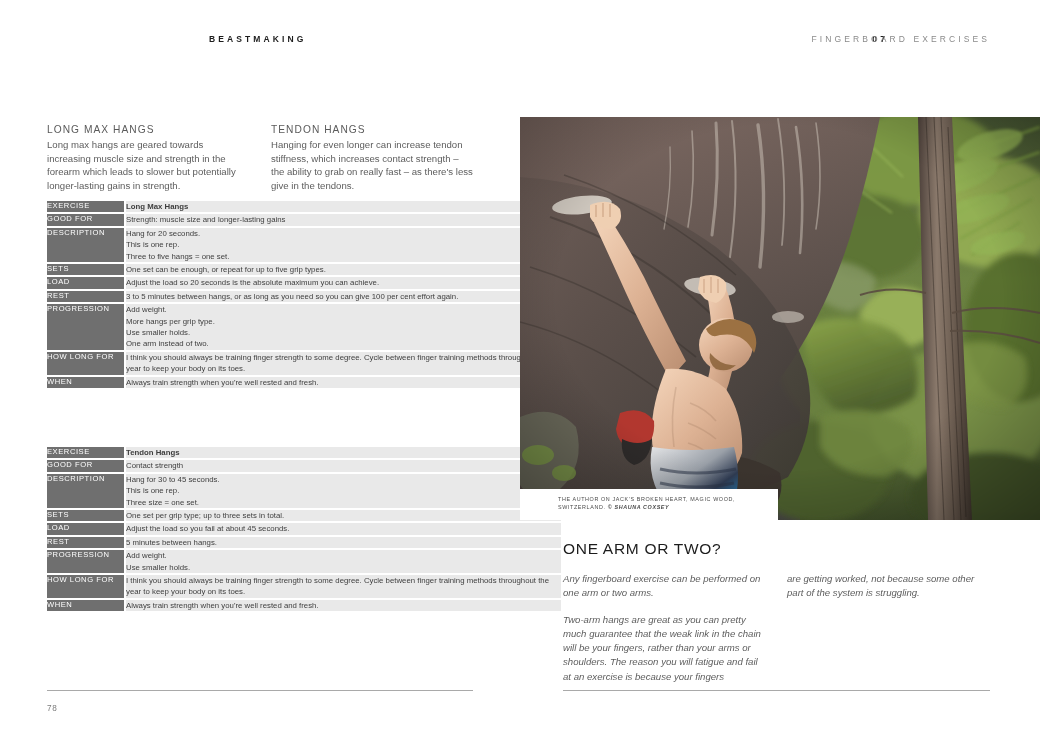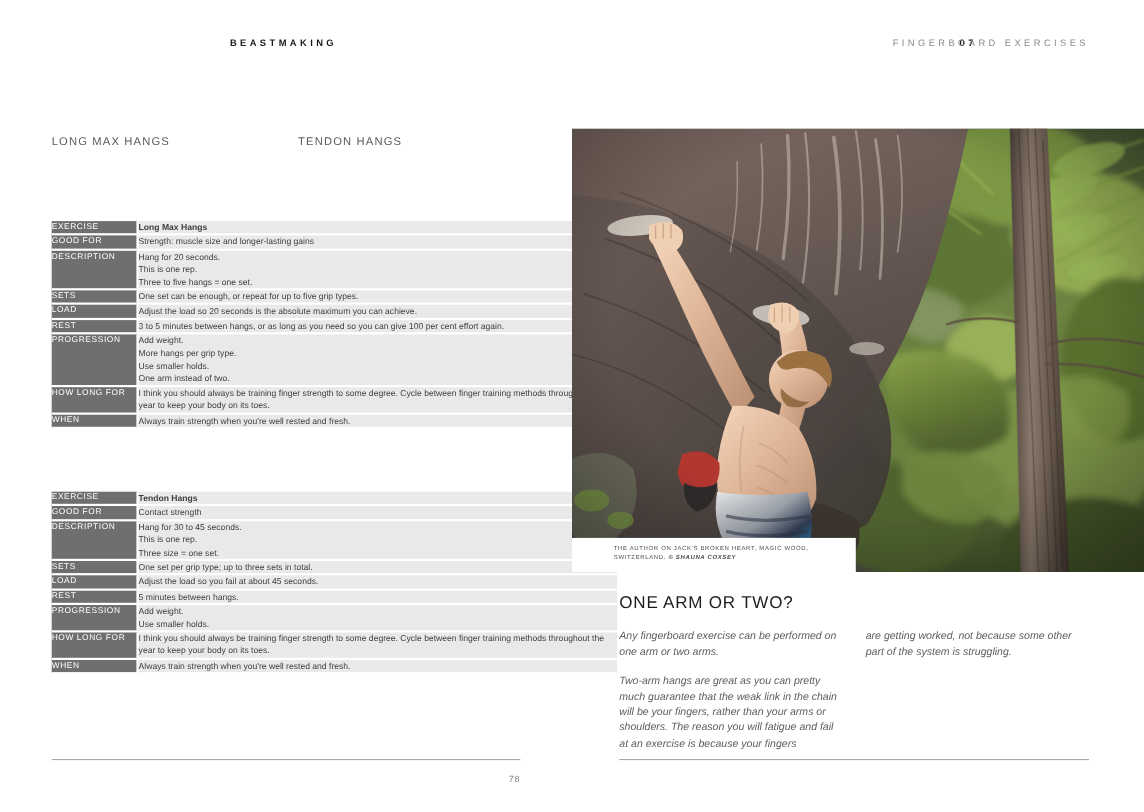--- a/index.html
+++ b/index.html
@@ -91,41 +91,43 @@
   }
   .art-cols{position:absolute;left:563px;top:572px;width:427px;display:flex;gap:22px;}
   .art-col{width:202px;}
   .art-col p{font-size:9.6px;line-height:14.1px;color:#5d5d5d;margin:0 0 13px 0;font-style:italic;}
   .art-col p:last-child{margin-bottom:0;}
 
   
   .foot-rule{position:absolute;height:1px;background:#a9a9a9;}
   #foot-rule-left{left:47px;top:690px;width:426px;}
   #foot-rule-right{left:563px;top:690px;width:427px;}
-  .folio{position:absolute;font-size:8.2px;color:#7b7b7b;letter-spacing:0.7px;text-align:right;}
+  .folio{position:absolute;font-size:8.2px;color:#7b7b7b;letter-spacing:0.7px;text-align:left;}
   #folio-left{left:47px;top:704px;width:426px;}
   #folio-right{left:563px;top:704px;width:427px;}
 </style>
 </head>
 <body>
 
 <div class="spread">
 
   <div class="runhead" id="runhead-left">BEASTMAKING</div>
   <div class="runhead" id="runhead-right">07</div>
   <div id="runhead-right-title">FINGERBOARD EXERCISES</div>
 
   <div class="page" id="page-left">
 
     <div class="intro">
       <div class="intro-col">
         <h3 class="intro-head">LONG MAX HANGS</h3>
+        <p class="intro-body">Long max hangs are geared towards increasing muscle size and strength in the forearm which leads to slower but potentially longer-lasting gains in strength.</p>
       </div>
       <div class="intro-col">
         <h3 class="intro-head">TENDON HANGS</h3>
+        <p class="intro-body">Hanging for even longer can increase tendon stiffness, which increases contact strength – the ability to grab on really fast – as there's less give in the tendons.</p>
       </div>
     </div>
 
     <table class="ex-table" id="table-long-max">
       <tbody>
           <tr>
             <td class="cell-label">EXERCISE</td>
             <td class="cell-value bold">
               <span class="ln">Long Max Hangs</span>
             </td>

